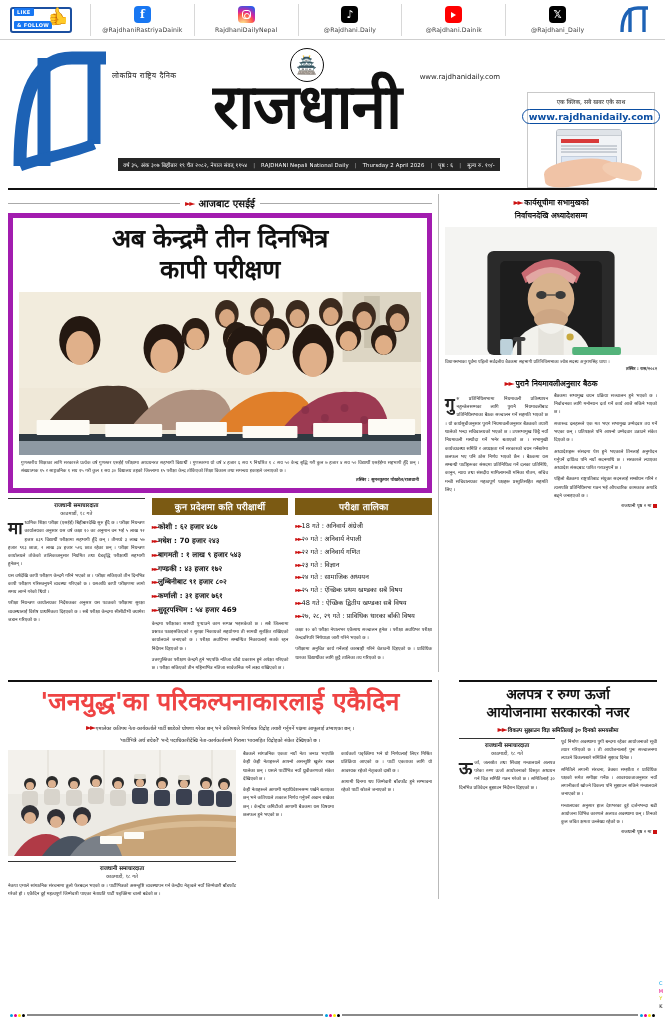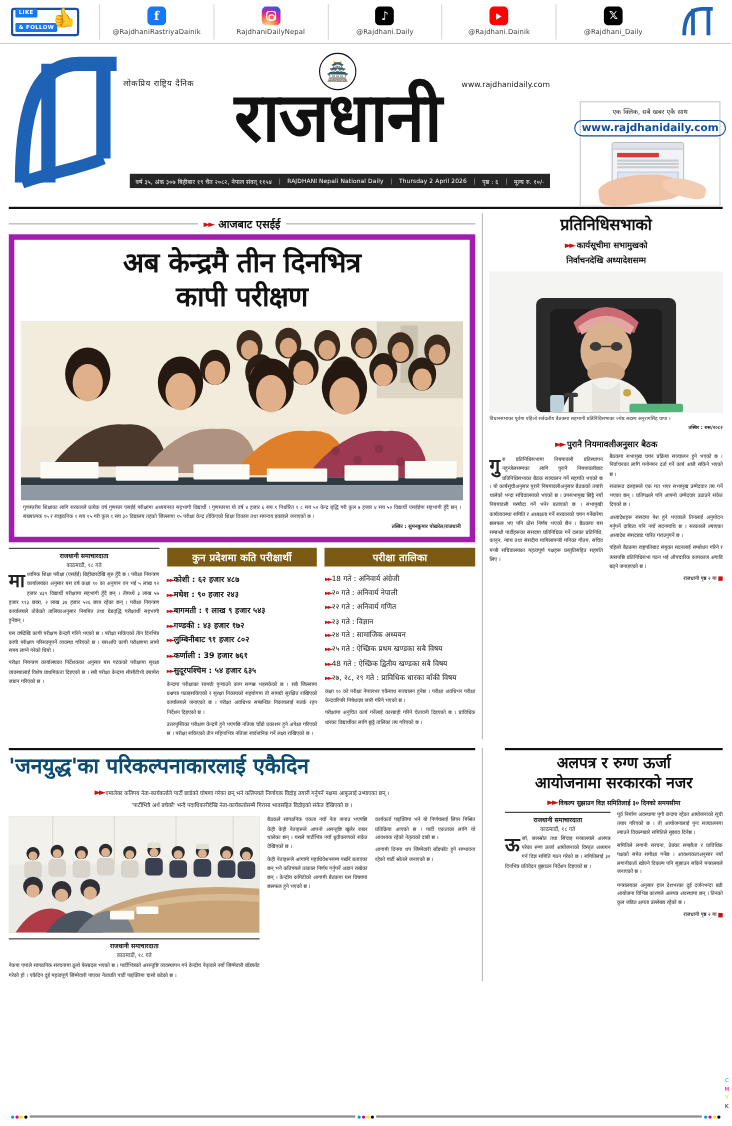--- a/index.html
+++ b/index.html
@@ -164,21 +164,21 @@
   .rbody2 { display:flex; gap:6px; margin-top:4px; }
   .rbody2 .bc { flex:1 1 0; }
   .endmark { text-align:right; font-size:4.6px; margin-top:2px; }
   .endmark .sq { display:inline-block; width:4px; height:4px; background:#cc1111; vertical-align:middle;}
 
   
   .bottom { display:flex; gap:6px; padding:0 8px; margin-top:6px; }
   .bl { width:424px; flex:0 0 424px; }
   .br { flex:1 1 auto; border-left:1px solid #b9b9b9; padding-left:20px; }
   .rule-top { height:1.5px; background:#111; margin-bottom:4px; }
-  .bhead { font-size:19px; line-height:1.25; font-weight:bold; color:#0c4a6e; }
+  .bhead { text-align:center; font-size:25px; line-height:1.25; font-weight:bold; color:#ef4444; }
   .bsub { font-size:5px; line-height:1.75; text-align:center; color:#222; margin-top:4px; padding:0 6px;}
   .bphoto { margin-top:5px; width:228px; height:106px; background:#dcdcd6; position:relative; overflow:hidden; float:left; margin-right:6px;}
   .b3 { display:flex; gap:7px; margin-top:5px; }
   .brhead { text-align:center; font-size:14px; line-height:1.28; font-weight:bold; color:#111;}
   .brsub { text-align:center; font-size:5.6px; font-weight:bold; margin-top:3px; color:#111;}
   .br2 { display:flex; gap:6px; margin-top:4px; }
 
   
   .regbar { position:absolute; left:0; bottom:6px; width:665px; height:6px; display:flex; align-items:center; padding:0 8px;}
   .regbar .seg { height:2px; background:#8a8a8a; flex:1 1 auto; }
@@ -384,26 +384,26 @@
             </div>
             <p class="dropcap-p">माध्यमिक शिक्षा परीक्षा (एसईई) बिहीबारदेखि सुरु हुँदै छ । परीक्षा नियन्त्रण कार्यालयका अनुसार यस वर्ष कक्षा १० का अनुमान वन भई ५ लाख ९२ हजार ४३९ विद्यार्थी परीक्षामा सहभागी हुँदै छन् । तीमध्ये ३ लाख ५७ हजार ९१३ छात्रा, २ लाख ३४ हजार ५२६ छात्र रहेका छन् । परीक्षा नियन्त्रण कार्यालयले तोकेको तालिकाअनुसार नियमित तथा ग्रेडवृद्धि परीक्षार्थी सहभागी हुनेछन् ।</p>
             <p class="ptext">यस वर्षदेखि कापी परीक्षण केन्द्रमै गरिने भएको छ । परीक्षा सकिएको तीन दिनभित्र कापी परीक्षण गरिसक्नुपर्ने व्यवस्था गरिएको छ । यसअघि कापी परीक्षणमा लामो समय लाग्ने गरेको थियो ।</p>
             <p class="ptext">परीक्षा नियन्त्रण कार्यालयका निर्देशकका अनुसार यस पटकको परीक्षामा सुरक्षा व्यवस्थालाई विशेष प्राथमिकता दिइएको छ । सबै परीक्षा केन्द्रमा सीसीटीभी क्यामेरा जडान गरिएको छ ।</p>
           </div>
 
           <div class="bcol">
             <div class="boxhead">कुन प्रदेशमा कति परीक्षार्थी</div>
             <ul class="boxlist">
               <li><span class="ar">►►</span><span>कोशी : ६२ हजार ४८७</span></li>
-              <li><span class="ar">►►</span><span>मधेश : ९० हजार २४३</span></li>
+              <li><span class="ar">►►</span><span>मधेश : 70 हजार २४३</span></li>
               <li><span class="ar">►►</span><span>बागमती : १ लाख ९ हजार ५४३</span></li>
               <li><span class="ar">►►</span><span>गण्डकी : ४३ हजार १७२</span></li>
               <li><span class="ar">►►</span><span>लुम्बिनीबाट ९१ हजार ८०२</span></li>
-              <li><span class="ar">►►</span><span>कर्णाली : 39 हजार ७६१</span></li>
-              <li><span class="ar">►►</span><span>सुदूरपश्चिम : ५४ हजार ६३५</span></li>
+              <li><span class="ar">►►</span><span>कर्णाली : ३१ हजार ७६१</span></li>
+              <li><span class="ar">►►</span><span>सुदूरपश्चिम : ५४ हजार 469</span></li>
             </ul>
             <p class="ptext">केन्द्रमा परीक्षाका सामग्री पुर्‍याउने काम सम्पन्न भइसकेको छ । सबै जिल्लामा प्रश्नपत्र पठाइसकिएको र सुरक्षा निकायको सहयोगमा ती सामग्री सुरक्षित राखिएको कार्यालयले जनाएको छ । परीक्षा अवधिभर सम्बन्धित निकायलाई सतर्क रहन निर्देशन दिइएको छ ।</p>
             <p class="ptext">उत्तरपुस्तिका परीक्षण केन्द्रमै हुने भएपछि नतिजा चाँडो प्रकाशन हुने अपेक्षा गरिएको छ । परीक्षा सकिएको तीन महिनाभित्र नतिजा सार्वजनिक गर्ने लक्ष्य राखिएको छ ।</p>
           </div>
 
           <div class="bcol">
             <div class="boxhead">परीक्षा तालिका</div>
             <ul class="boxlist sched">
               <li><span class="ar">►►</span><span>18 गते :  अनिवार्य अंग्रेजी</span></li>
               <li><span class="ar">►►</span><span>२० गते : अनिवार्य नेपाली</span></li>
@@ -414,21 +414,20 @@
               <li><span class="ar">►►</span><span>48 गते : ऐच्छिक द्वितीय खण्डका सबै विषय</span></li>
               <li><span class="ar">►►</span><span>२७, २८, २९ गते : प्राविधिक धारका बाँकी विषय</span></li>
             </ul>
             <p class="ptext">कक्षा १० को परीक्षा नेपालभर एकैसाथ सञ्चालन हुनेछ । परीक्षा अवधिभर परीक्षा केन्द्रवरिपरि निषेधाज्ञा जारी गरिने भएको छ ।</p>
             <p class="ptext">परीक्षामा अनुचित कार्य गर्नेलाई कारबाही गरिने चेतावनी दिइएको छ । प्राविधिक धारका विद्यार्थीका लागि छुट्टै तालिका तय गरिएको छ ।</p>
           </div>
         </div>
       </div>
 
       <div class="col-right">
-        <div class="rhead">प्रतिनिधिसभाको</div>
         <div class="rsub">
           <span class="arrow-red">►►</span>
           <span>कार्यसूचीमा सभामुखको</span>
         </div>
         <div class="rsub">निर्वाचनदेखि अध्यादेशसम्म</div>
 
         <div class="rphoto">
           <svg width="100%" height="100%" viewBox="0 0 200 128" preserveAspectRatio="none">
             <rect width="200" height="128" fill="#f4f4f2"></rect>
             <rect x="40" y="24" width="120" height="104" rx="6" fill="#2a2a2a"></rect>

